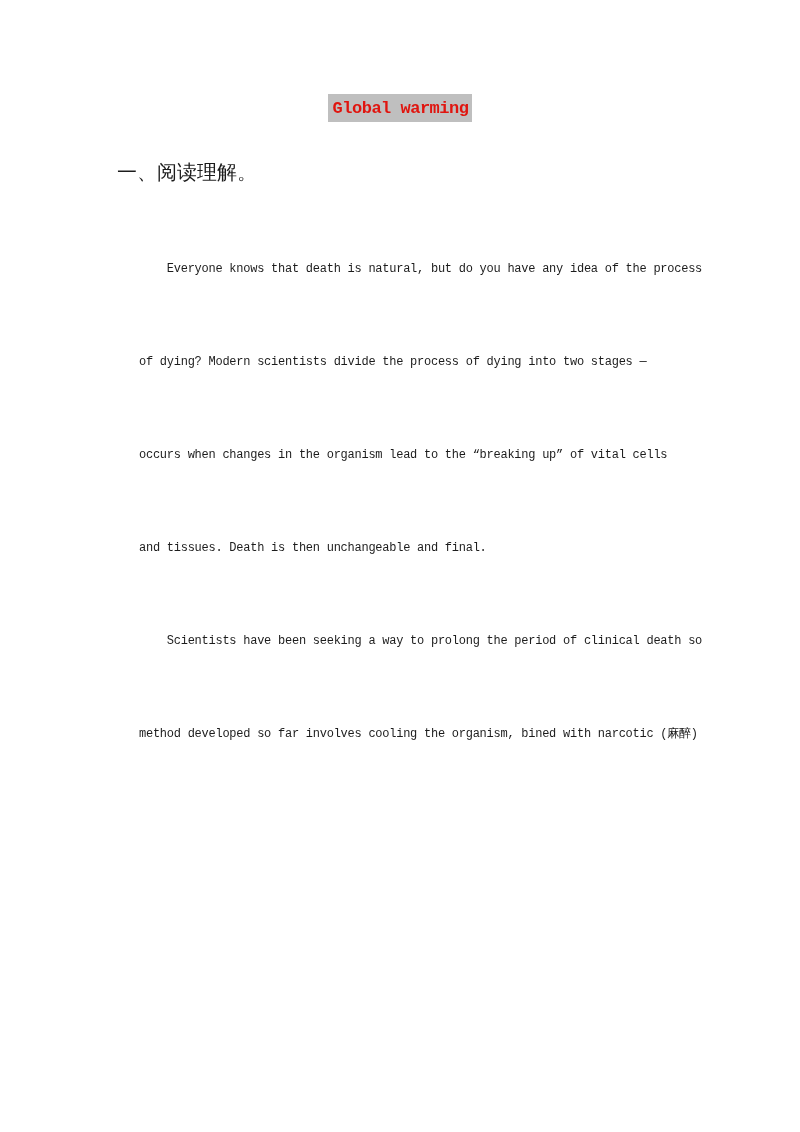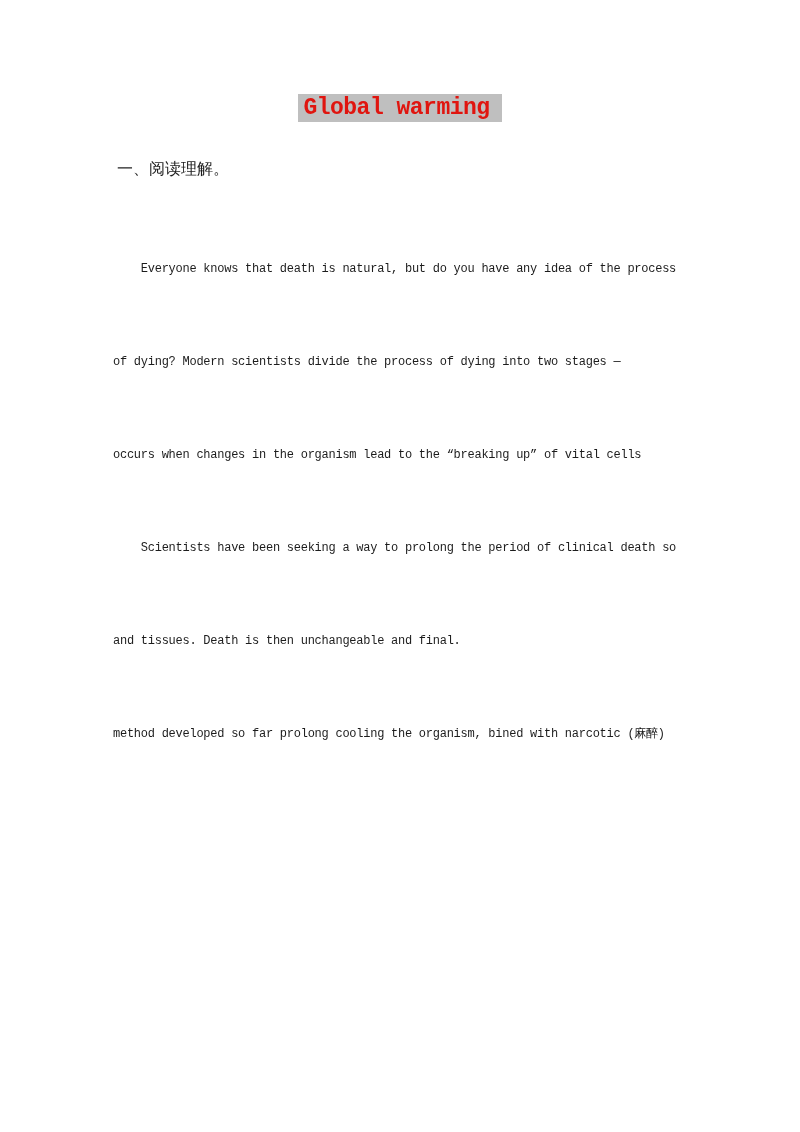--- a/index.html
+++ b/index.html
@@ -20,68 +20,69 @@
     top: 94px;
     left: 0;
     width: 800px;
     text-align: center;
   }
   .title-highlight {
     display: inline-block;
     background: #bfbfbf;
     color: #e0150f;
     font-weight: bold;
-    font-size: 23px;
+    font-size: 17px;
     letter-spacing: -0.5px;
     line-height: 21px;
-    padding: 4px 12px 3px 5px;
+    padding: 4px 4px 3px 5px;
     white-space: pre;
   }
   .section-heading {
     position: absolute;
     top: 159px;
     left: 117px;
-    font-size: 16px;
+    font-size: 20px;
     color: #1c1c1c;
     white-space: pre;
   }
   .doc-body {
     position: absolute;
     top: 192px;
     left: 113px;
     width: 640px;
     font-size: 12px;
     letter-spacing: -0.25px;
     line-height: 31px;
     color: #1c1c1c;
     white-space: pre;
   }
   .line {
     height: 31px;
     white-space: pre;
+    margin-left: 26px;
   }
 </style>
 </head>
 <body>
 
 <div class="page">
 
   <div class="doc-title">
     <span class="title-highlight">Global warming</span>
   </div>
 
   <div class="section-heading">一、阅读理解。</div>
 
   <div class="doc-body">
     <div class="line">    Everyone knows that death is natural, but do you have any idea of the process</div>
     <div class="line">of dying? Modern scientists divide the process of dying into two stages —</div>
     <div class="line">occurs when changes in the organism lead to the “breaking up” of vital cells</div>
+    <div class="line">and tissues. Death is then unchangeable and final.</div>
     <div class="line">    Scientists have been seeking a way to prolong the period of clinical death so</div>
-    <div class="line">and tissues. Death is then unchangeable and final.</div>
-    <div class="line">method developed so far prolong cooling the organism, bined with narcotic (麻醉)</div>
+    <div class="line">method developed so far involves cooling the organism, bined with narcotic (麻醉)</div>
     
     
     
     
     
     
     
     
     
     

